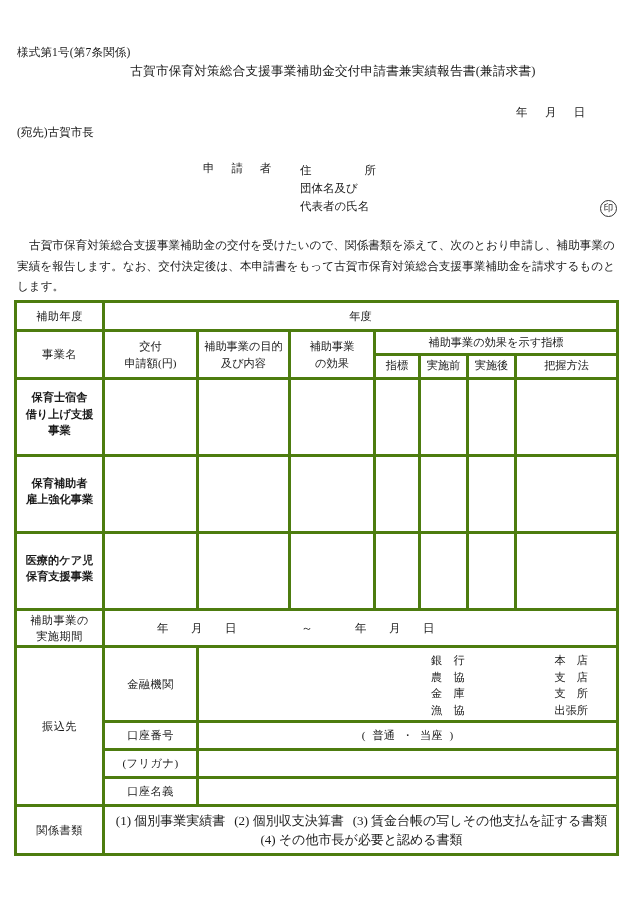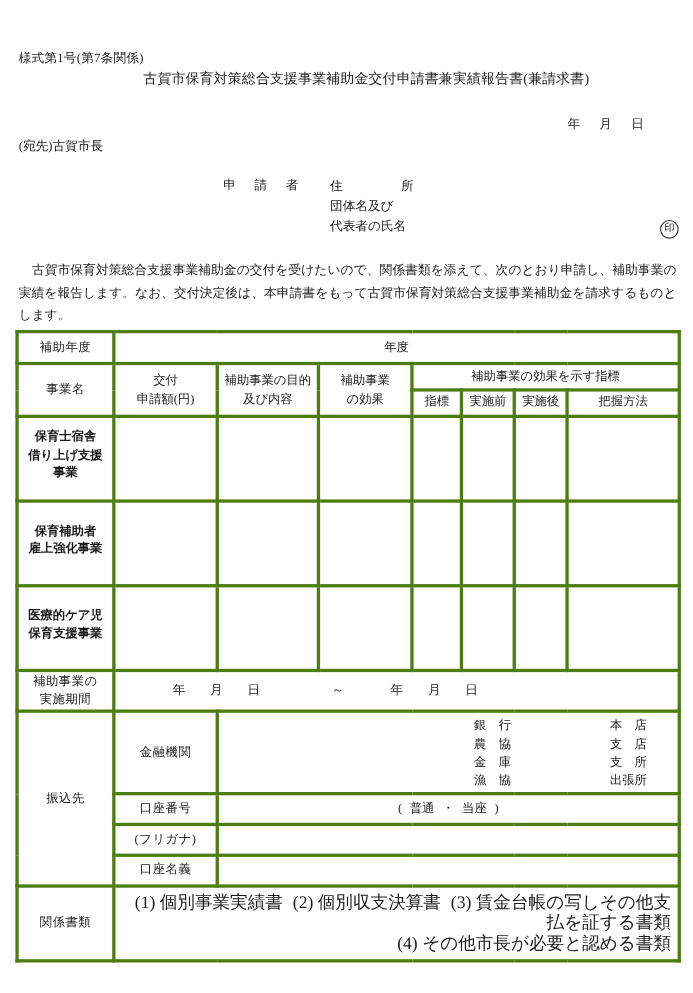--- a/index.html
+++ b/index.html
@@ -158,24 +158,24 @@
   }
   .bank-kinds { left: 232px; }
   .bank-branch { right: 28px; text-align: center; }
 
   .acct-row td { height: 25px; }
   .acct-type { text-align: left; padding-left: 10px; }
   .acct-type span.sep { padding: 0 7px; }
 
   .docs-row td { height: 44px; }
   .docs-list {
-    text-align: right;
+    text-align: center;
     padding: 4px 6px 4px 8px;
     line-height: 19px;
-    font-size: 16px;
+    font-size: 13px;
   }
   .docs-list .item { display: inline; }
   .docs-list .gap { display: inline-block; width: 9px; }
   .two-line { line-height: 15.5px; }
 </style>
 </head>
 <body>
 
 <div class="page">
 

